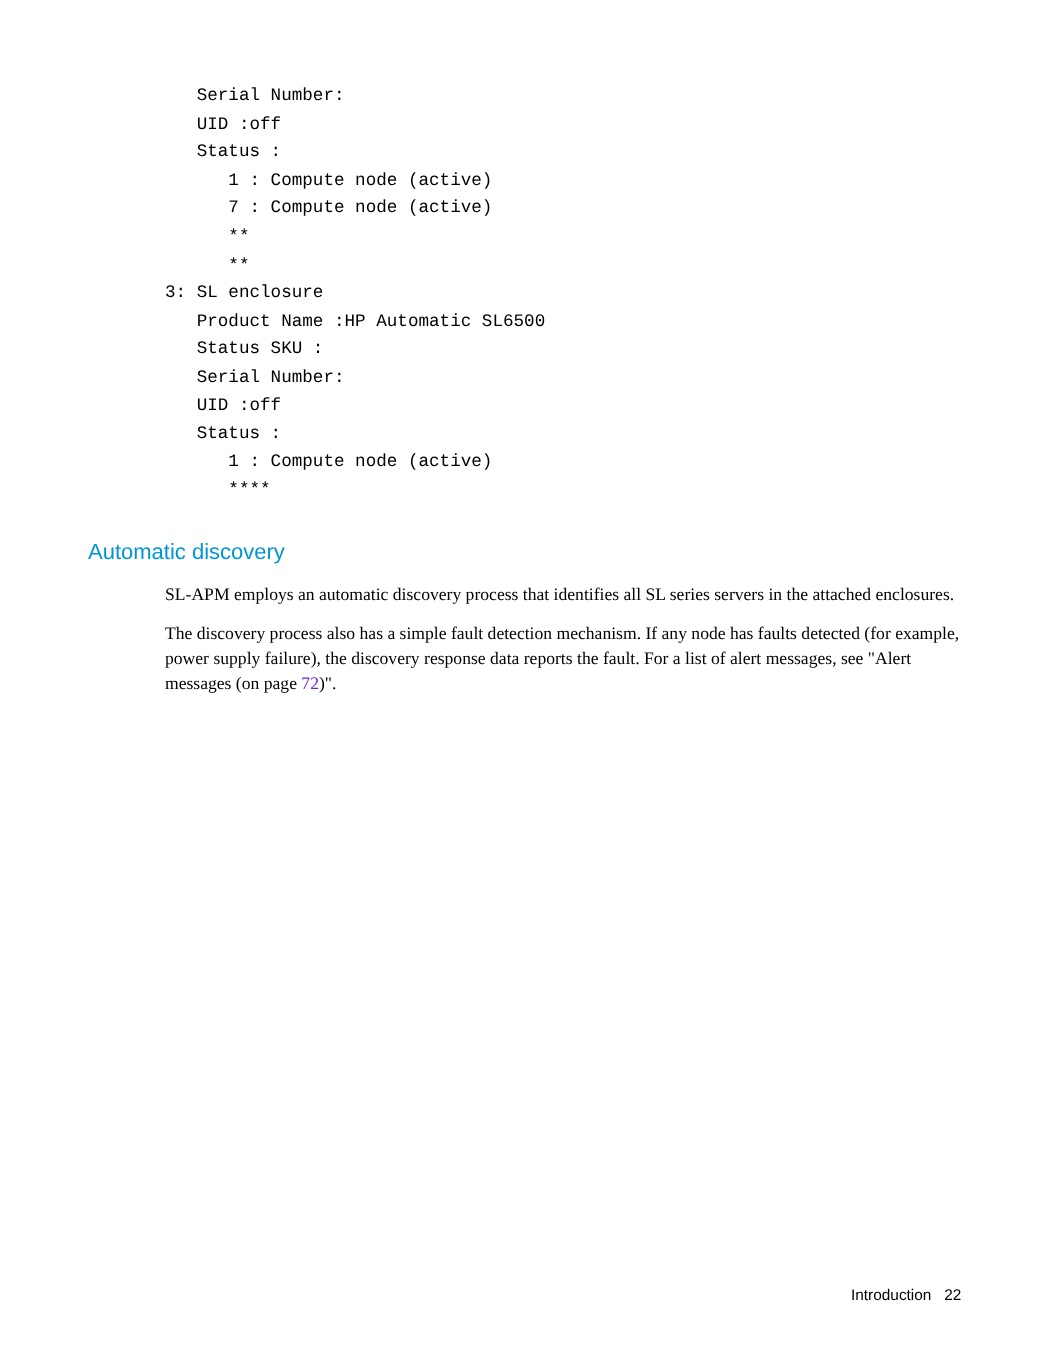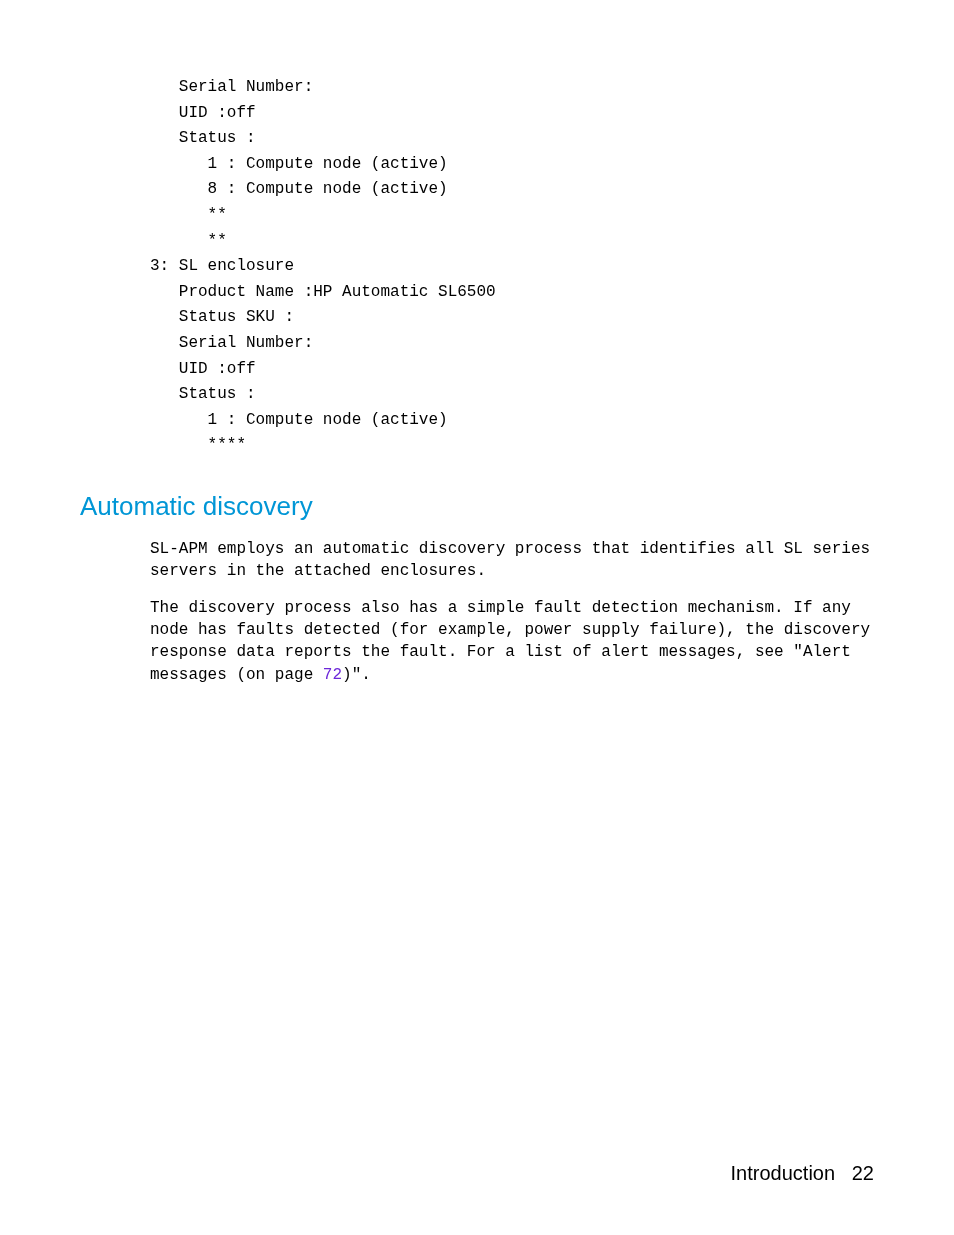--- a/index.html
+++ b/index.html
@@ -20,55 +20,55 @@
     }
     .code-block {
       font-family: "Courier New", Courier, monospace;
       font-size: 16px;
       line-height: 1.6;
       white-space: pre;
       color: #000;
       margin-left: 70px;
     }
     .section-heading {
-      font-size: 26px;
+      font-size: 20px;
       font-weight: normal;
       color: #0096D6;
       margin-top: 32px;
       margin-bottom: 16px;
       font-family: Arial, Helvetica, sans-serif;
     }
     .body-text {
       font-size: 16px;
       line-height: 1.4;
       color: #000;
       margin-left: 70px;
       margin-bottom: 14px;
-      font-family: Liberation Mono, monospace;
+      font-family: Liberation Serif, serif;
     }
     .link {
       color: #6d28d9;
     }
     .footer {
       position: absolute;
       bottom: 50px;
       right: 80px;
-      font-size: 20px;
+      font-size: 14px;
       color: #000;
     }
   </style>
 </head>
 <body>
 
 <div class="page-content">
   <div class="code-block"><span>   Serial Number:</span>
 <span>   UID :off</span>
 <span>   Status :</span>
 <span>      1 : Compute node (active)</span>
-<span>      8 : Compute node (active)</span>
+<span>      7 : Compute node (active)</span>
 <span>      **</span>
 <span>      **</span>
 <span>3: SL enclosure</span>
 <span>   Product Name :HP Automatic SL6500</span>
 <span>   Status SKU :</span>
 <span>   Serial Number:</span>
 <span>   UID :off</span>
 <span>   Status :</span>
 <span>      1 : Compute node (active)</span>
 <span>      ****</span></div>

